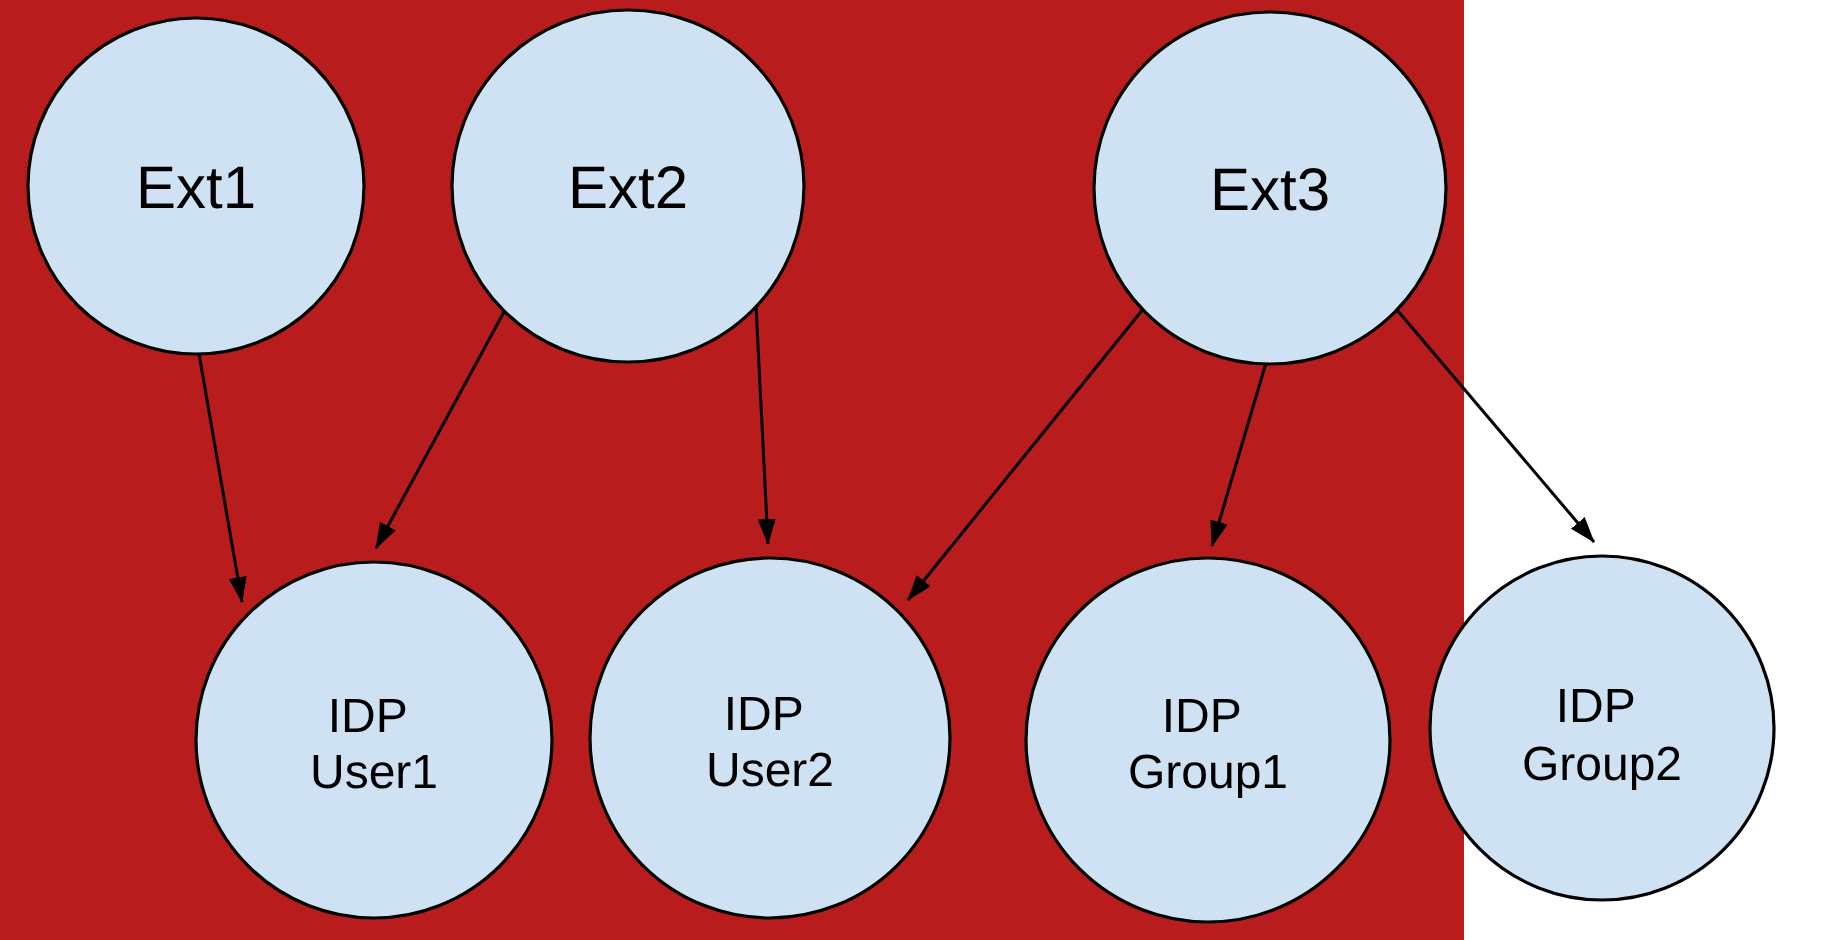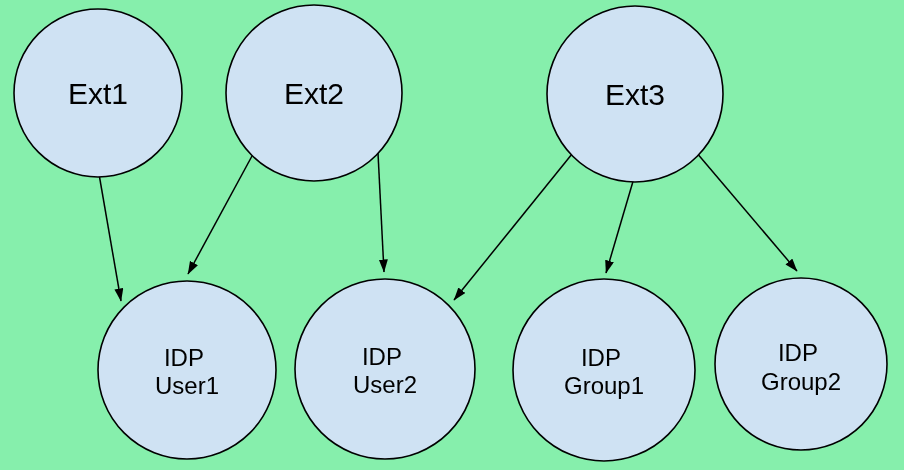--- a/index.html
+++ b/index.html
@@ -6,23 +6,23 @@
     margin: 0;
     padding: 0;
     width: 914px;
     height: 470px;
     background: #ffffff;
     overflow: hidden;
     font-family: "Liberation Sans", sans-serif;
   }
   .canvas {
     position: relative;
-    width: 904px;
+    width: 732px;
     height: 470px;
-    background: #86efac;
+    background: #b91c1c;
   }
   svg { display: block; }
   .node-shape {
     stroke: #000000;
     stroke-width: 1.6;
   }
   .edge-line {
     stroke: #000000;
     stroke-width: 1.5;
     fill: none;

